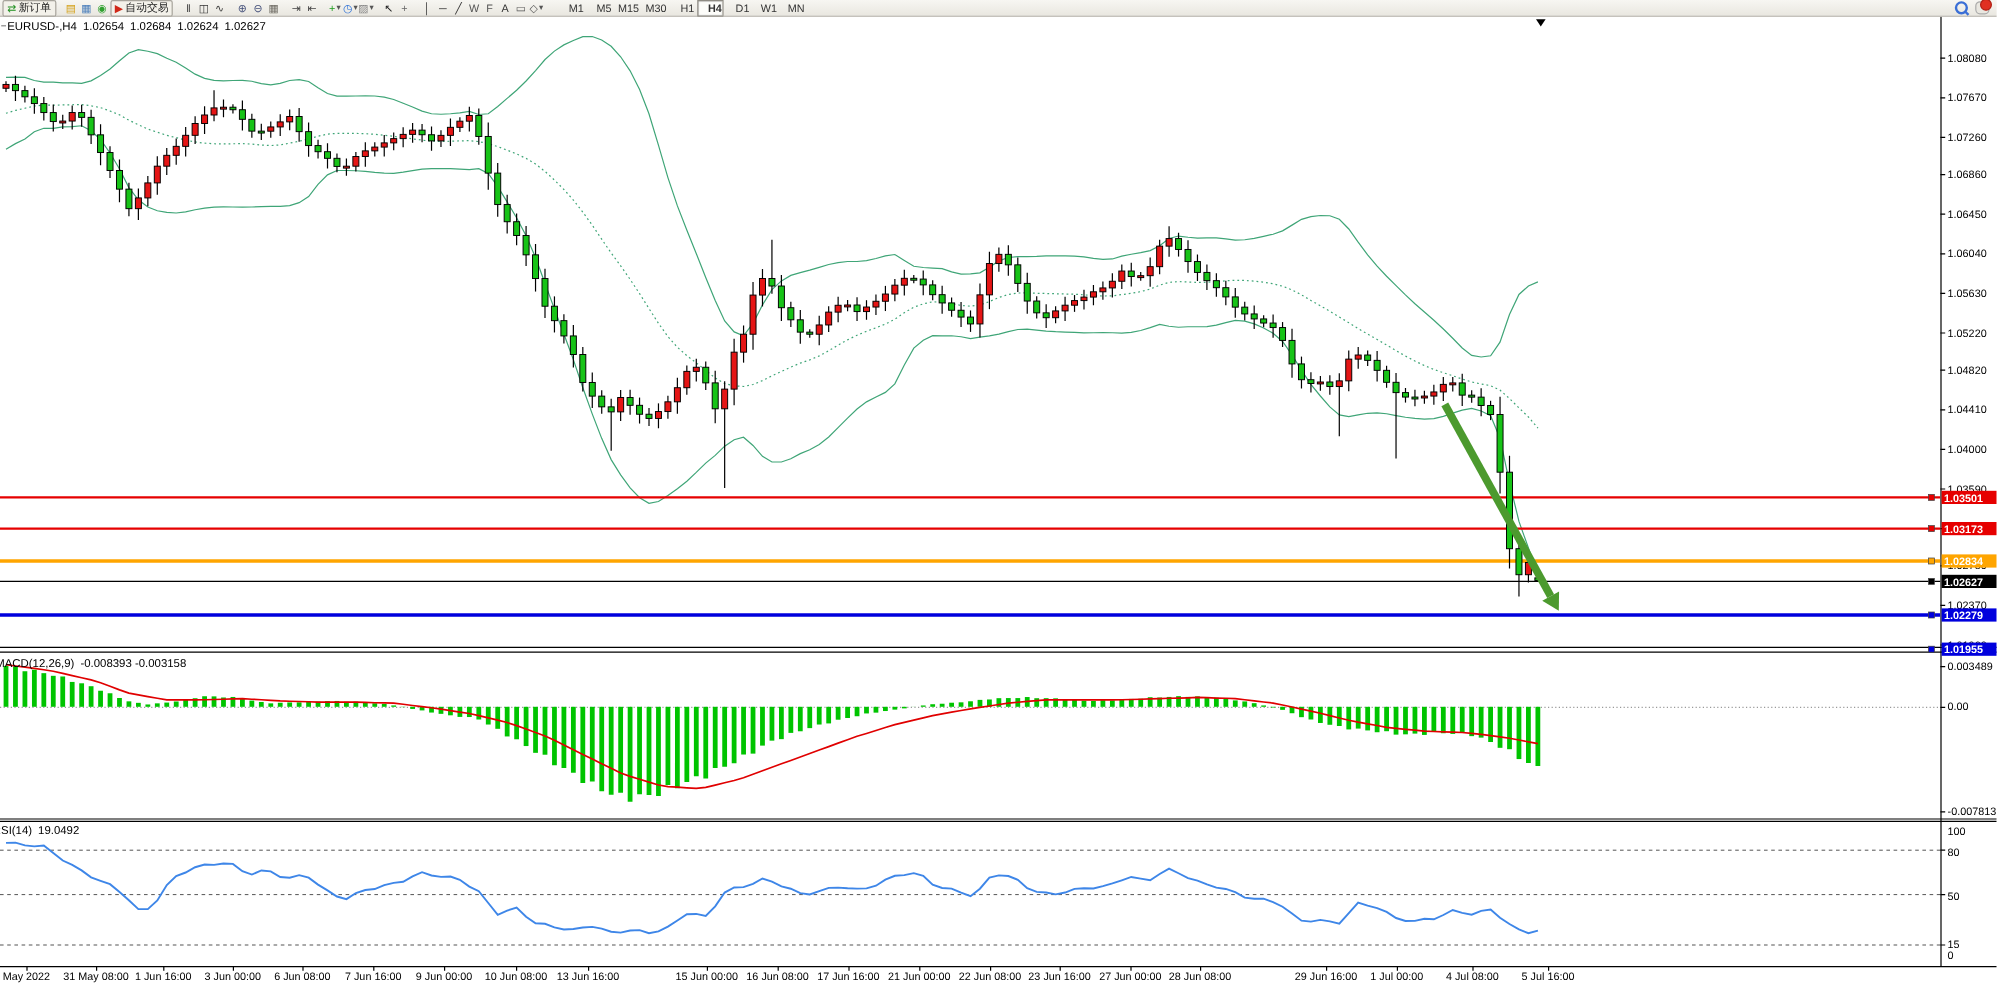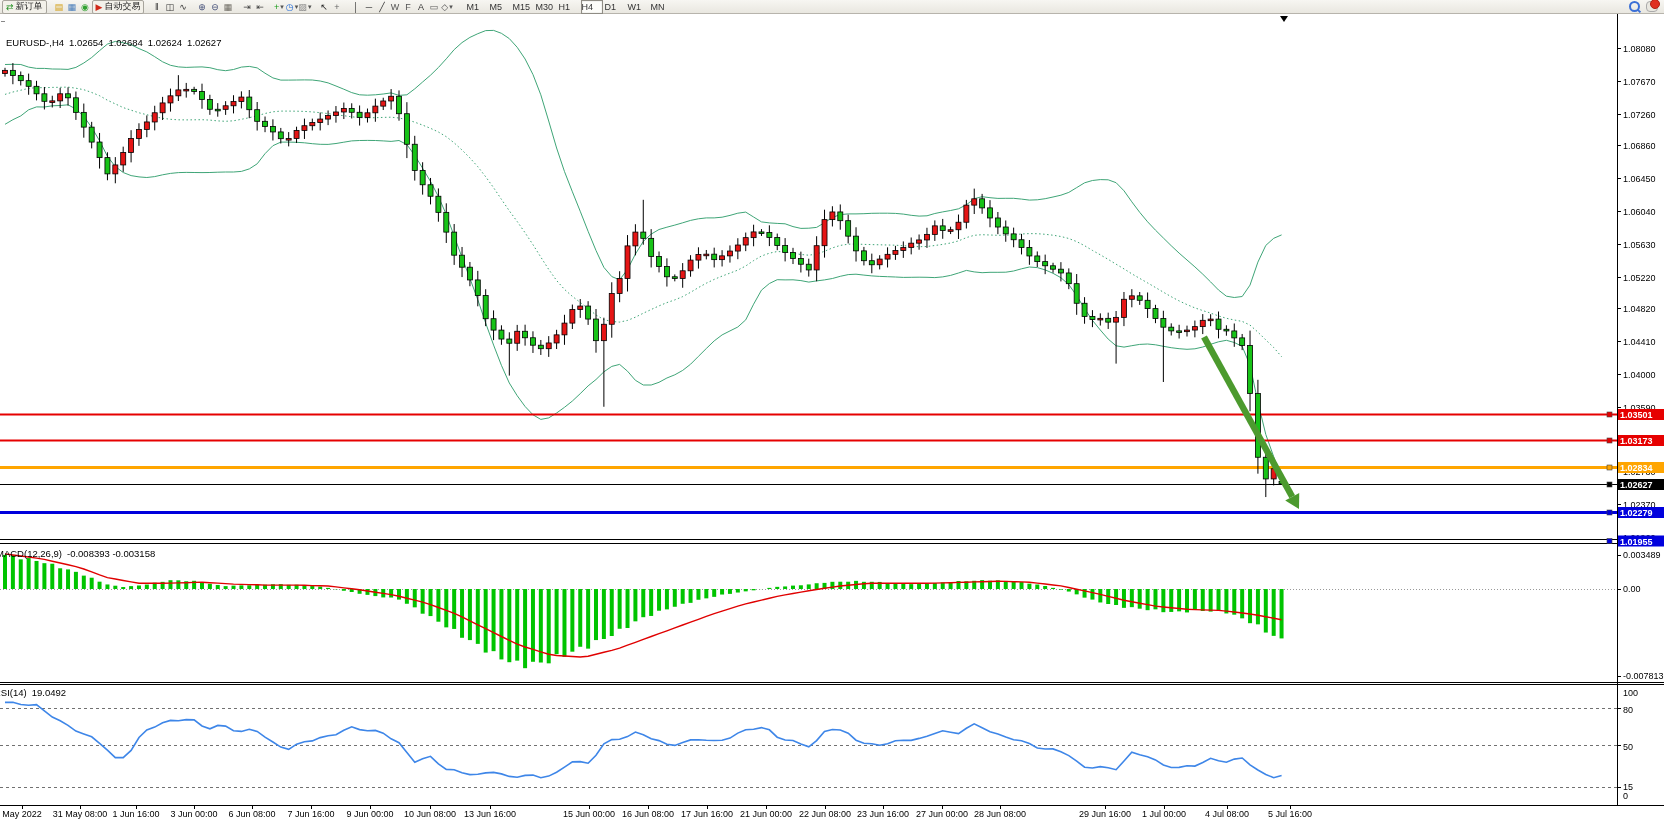--- a/index.html
+++ b/index.html
@@ -9,32 +9,32 @@
   .toolbar{position:absolute;top:0;left:0;width:1664px;height:14px;
     background:linear-gradient(#f7f6f2,#e9e7e0);border-bottom:1px solid #b7b4ac;
     display:flex;align-items:center;gap:2px;padding-left:2px;box-sizing:border-box;font-size:9px;z-index:5;}
   .tb-icon{display:inline-flex;align-items:center;justify-content:center;min-width:13px;height:12px;
     line-height:12px;cursor:default;color:#444;}
   .tb-btn{display:inline-flex;align-items:center;gap:2px;height:12px;padding:0 3px;
     border:1px solid #a7a49c;border-radius:2px;background:#f3f1ea;color:#222;}
   .tb-sep{width:1px;height:11px;background:#c6c3bb;margin:0 3px;}
   .tb-caret{font-size:7px;color:#555;margin-left:1px;}
   .tf-group{display:flex;align-items:center;gap:1px;margin-left:4px;}
-  .tf{min-width:20px;text-align:left;height:12px;line-height:12px;color:#333;border:1px solid transparent;}
-  .tf.active{border:1px solid #8f8c84;background:#fdfdfa;box-shadow:inset 0 0 1px #999;}
+  .tf{min-width:20px;text-align:right;height:12px;line-height:12px;color:#333;border:1px solid transparent;}
+  .tf.active{border:1px solid #8f8c84;background:#fdfdfa;box-shadow:inset 0 0 1px #999;font-weight:bold;}
   .tb-right{margin-left:auto;display:flex;align-items:center;gap:6px;padding-right:6px;}
   .search-ico{width:7px;height:7px;border:2px solid #3b6fd6;border-radius:50%;position:relative;}
   .search-ico::after{content:"";position:absolute;width:4px;height:2px;background:#3b6fd6;
     transform:rotate(45deg);left:6px;top:7px;}
   .notif-ico{width:10px;height:9px;background:#e9e7e0;border:1px solid #aaa;border-radius:4px;position:relative;}
   .notif-ico::after{content:"";position:absolute;right:-3px;top:-3px;width:8px;height:8px;border-radius:50%;
     background:#e03022;border:1px solid #b02015;}
   
   svg#chart{position:absolute;top:0;left:0;z-index:1;}
-  .chart-title{position:absolute;top:17px;left:6px;font-size:9.5px;color:#000;z-index:2;white-space:nowrap;margin-top:20px;}
+  .chart-title{position:absolute;top:17px;left:6px;font-size:9.5px;color:#000;z-index:2;white-space:nowrap;}
   .chart-title span{margin-right:5px;}
   .title-marker{position:absolute;top:21px;left:1px;width:4px;height:1px;background:#888;z-index:2;}
   .panel-label{position:absolute;font-size:9.5px;color:#000;z-index:2;white-space:nowrap;}
   .panel-label span{margin-right:5px;}
   #macd-label{top:548px;left:-4px;}
   #rsi-label{top:687px;left:-6px;}
 </style>
 </head>
 <body>
 

